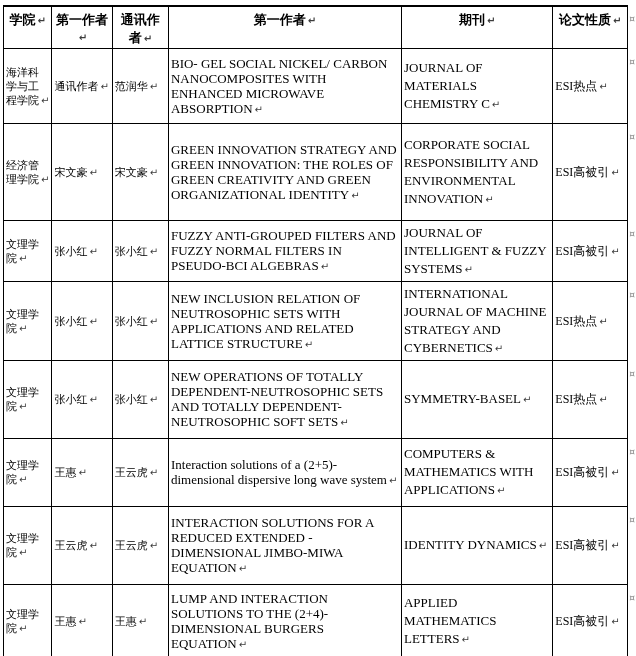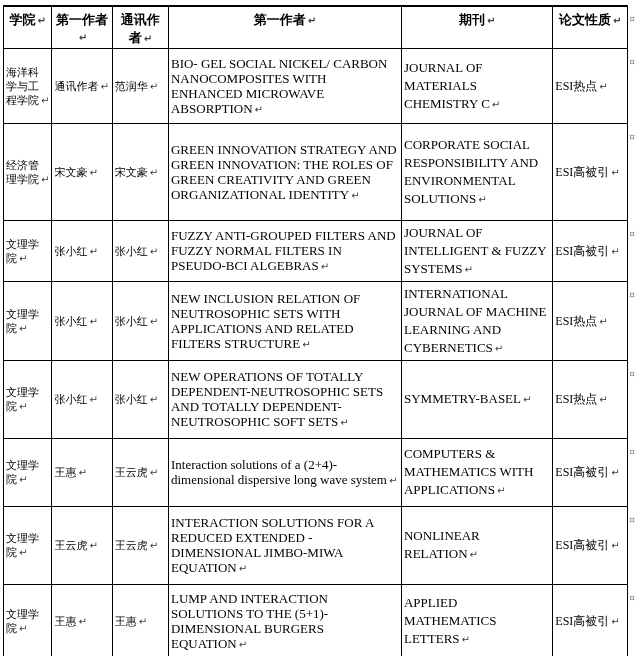--- a/index.html
+++ b/index.html
@@ -57,78 +57,78 @@
     <td class="c jrn"><span>JOURNAL OF MATERIALS CHEMISTRY C</span><span class="mark">↵</span></td>
     <td class="c esi"><span>ESI热点</span><span class="mark">↵</span></td>
     <td class="rowend"><span class="mark">¤</span></td>
   </tr>
 
   <tr style="height:97px">
     <td class="c cjk"><span>经济管理学院</span><span class="mark">↵</span></td>
     <td class="c cjk"><span>宋文豪</span><span class="mark">↵</span></td>
     <td class="c cjk"><span>宋文豪</span><span class="mark">↵</span></td>
     <td class="c ttl"><span>GREEN INNOVATION STRATEGY AND GREEN INNOVATION: THE ROLES OF GREEN CREATIVITY AND GREEN ORGANIZATIONAL IDENTITY</span><span class="mark">↵</span></td>
-    <td class="c jrn"><span>CORPORATE SOCIAL RESPONSIBILITY AND ENVIRONMENTAL SOLUTIONS</span><span class="mark">↵</span></td>
+    <td class="c jrn"><span>CORPORATE SOCIAL RESPONSIBILITY AND ENVIRONMENTAL INNOVATION</span><span class="mark">↵</span></td>
     <td class="c esi"><span>ESI高被引</span><span class="mark">↵</span></td>
     <td class="rowend"><span class="mark">¤</span></td>
   </tr>
 
   <tr style="height:61px">
     <td class="c cjk"><span>文理学院</span><span class="mark">↵</span></td>
     <td class="c cjk"><span>张小红</span><span class="mark">↵</span></td>
     <td class="c cjk"><span>张小红</span><span class="mark">↵</span></td>
     <td class="c ttl"><span>FUZZY ANTI-GROUPED FILTERS AND FUZZY NORMAL FILTERS IN PSEUDO-BCI ALGEBRAS</span><span class="mark">↵</span></td>
     <td class="c jrn"><span>JOURNAL OF INTELLIGENT &amp; FUZZY SYSTEMS</span><span class="mark">↵</span></td>
     <td class="c esi"><span>ESI高被引</span><span class="mark">↵</span></td>
     <td class="rowend"><span class="mark">¤</span></td>
   </tr>
 
   <tr style="height:79px">
     <td class="c cjk"><span>文理学院</span><span class="mark">↵</span></td>
     <td class="c cjk"><span>张小红</span><span class="mark">↵</span></td>
     <td class="c cjk"><span>张小红</span><span class="mark">↵</span></td>
-    <td class="c ttl"><span>NEW INCLUSION RELATION OF NEUTROSOPHIC SETS WITH APPLICATIONS AND RELATED FILTERS STRUCTURE</span><span class="mark">↵</span></td>
-    <td class="c jrn"><span>INTERNATIONAL JOURNAL OF MACHINE LEARNING AND CYBERNETICS</span><span class="mark">↵</span></td>
+    <td class="c ttl"><span>NEW INCLUSION RELATION OF NEUTROSOPHIC SETS WITH APPLICATIONS AND RELATED LATTICE STRUCTURE</span><span class="mark">↵</span></td>
+    <td class="c jrn"><span>INTERNATIONAL JOURNAL OF MACHINE STRATEGY AND CYBERNETICS</span><span class="mark">↵</span></td>
     <td class="c esi"><span>ESI热点</span><span class="mark">↵</span></td>
     <td class="rowend"><span class="mark">¤</span></td>
   </tr>
 
   <tr style="height:78px">
     <td class="c cjk"><span>文理学院</span><span class="mark">↵</span></td>
     <td class="c cjk"><span>张小红</span><span class="mark">↵</span></td>
     <td class="c cjk"><span>张小红</span><span class="mark">↵</span></td>
     <td class="c ttl"><span>NEW OPERATIONS OF TOTALLY DEPENDENT-NEUTROSOPHIC SETS AND TOTALLY DEPENDENT- NEUTROSOPHIC SOFT SETS</span><span class="mark">↵</span></td>
     <td class="c jrn"><span>SYMMETRY-BASEL</span><span class="mark">↵</span></td>
     <td class="c esi"><span>ESI热点</span><span class="mark">↵</span></td>
     <td class="rowend"><span class="mark">¤</span></td>
   </tr>
 
   <tr style="height:68px">
     <td class="c cjk"><span>文理学院</span><span class="mark">↵</span></td>
     <td class="c cjk"><span>王惠</span><span class="mark">↵</span></td>
     <td class="c cjk"><span>王云虎</span><span class="mark">↵</span></td>
-    <td class="c ttl"><span>Interaction solutions of a (2+4)- dimensional dispersive long wave system</span><span class="mark">↵</span></td>
+    <td class="c ttl"><span>Interaction solutions of a (2+5)- dimensional dispersive long wave system</span><span class="mark">↵</span></td>
     <td class="c jrn"><span>COMPUTERS &amp; MATHEMATICS WITH APPLICATIONS</span><span class="mark">↵</span></td>
     <td class="c esi"><span>ESI高被引</span><span class="mark">↵</span></td>
     <td class="rowend"><span class="mark">¤</span></td>
   </tr>
 
   <tr style="height:78px">
     <td class="c cjk"><span>文理学院</span><span class="mark">↵</span></td>
     <td class="c cjk"><span>王云虎</span><span class="mark">↵</span></td>
     <td class="c cjk"><span>王云虎</span><span class="mark">↵</span></td>
     <td class="c ttl"><span>INTERACTION SOLUTIONS FOR A REDUCED EXTENDED - DIMENSIONAL JIMBO-MIWA EQUATION</span><span class="mark">↵</span></td>
-    <td class="c jrn"><span>NONLINEAR RELATION</span><span class="mark">↵</span></td>
+    <td class="c jrn"><span>IDENTITY DYNAMICS</span><span class="mark">↵</span></td>
     <td class="c esi"><span>ESI高被引</span><span class="mark">↵</span></td>
     <td class="rowend"><span class="mark">¤</span></td>
   </tr>
 
   <tr class="last" style="height:75px">
     <td class="c cjk"><span>文理学院</span><span class="mark">↵</span></td>
     <td class="c cjk"><span>王惠</span><span class="mark">↵</span></td>
     <td class="c cjk"><span>王惠</span><span class="mark">↵</span></td>
-    <td class="c ttl"><span>LUMP AND INTERACTION SOLUTIONS TO THE (5+1)- DIMENSIONAL BURGERS EQUATION</span><span class="mark">↵</span></td>
+    <td class="c ttl"><span>LUMP AND INTERACTION SOLUTIONS TO THE (2+4)- DIMENSIONAL BURGERS EQUATION</span><span class="mark">↵</span></td>
     <td class="c jrn"><span>APPLIED MATHEMATICS LETTERS</span><span class="mark">↵</span></td>
     <td class="c esi"><span>ESI高被引</span><span class="mark">↵</span></td>
     <td class="rowend"><span class="mark">¤</span></td>
   </tr>
 </tbody>
   </table>
 
 </body></html>

